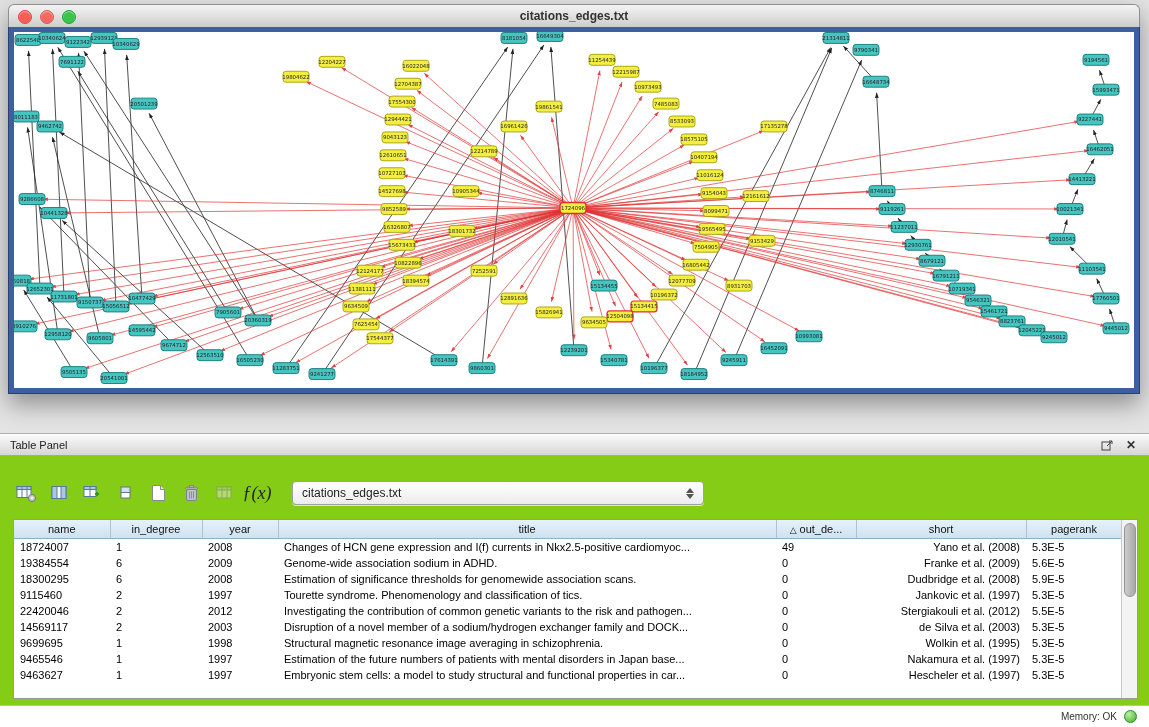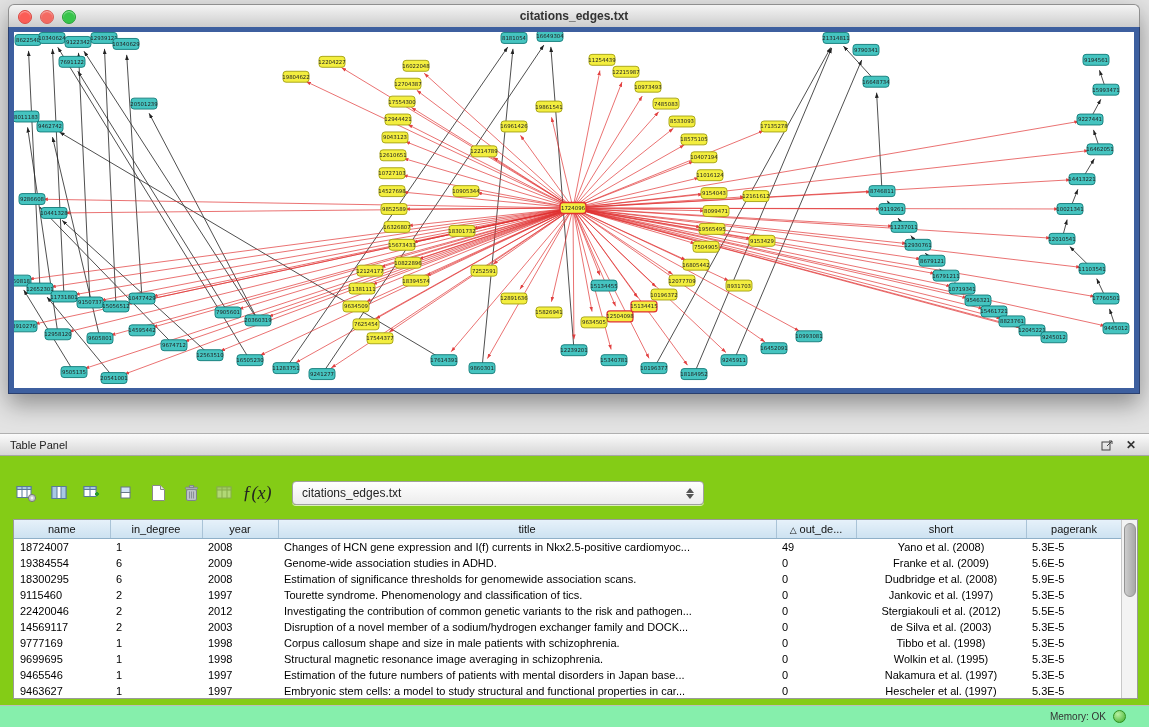--- a/index.html
+++ b/index.html
@@ -47,35 +47,35 @@
   .combo-arrows{display:flex;flex-direction:column;gap:1px;align-items:center;}
   .tri-up{width:0;height:0;border-left:4px solid transparent;border-right:4px solid transparent;border-bottom:5px solid #555;}
   .tri-dn{width:0;height:0;border-left:4px solid transparent;border-right:4px solid transparent;border-top:5px solid #555;}
   .table-area{position:absolute;left:13px;top:85px;width:1123px;height:178px;
     background:#fff;border:1px solid #9a9a9a;}
   table{border-collapse:collapse;table-layout:fixed;width:1108px;font-size:11px;}
   thead th{height:18px;background:linear-gradient(#e6f1fa,#cde2f1);
     border-right:1px solid #a9c3d7;border-bottom:1px solid #8fb0c8;
     font-weight:normal;text-align:center;padding:0 5px;white-space:nowrap;overflow:hidden;color:#111;}
   tbody td{height:16px;padding:0 6px;white-space:nowrap;overflow:hidden;border:none;color:#000;}
-  td.l{text-align:left;} td.c{text-align:center;}
+  td.l{text-align:left;} td.c{text-align:right;}
   .sortglyph{font-size:9px;margin-right:3px;}
   .vscroll{position:absolute;right:0;top:0;bottom:0;width:15px;background:#f3f3f3;border-left:1px solid #c8c8c8;}
   .vthumb{position:absolute;left:2px;top:3px;width:10px;height:72px;
     background:linear-gradient(90deg,#cdcdcd,#a8a8a8);border:1px solid #949494;border-radius:6px;}
   .tabs{position:absolute;left:0;right:0;top:274px;display:flex;justify-content:center;}
   .tab{font-size:11px;padding:16px 12px;border:1px solid #979797;border-left:none;
     background:linear-gradient(#fdfdfd,#e6e6e6);color:#222;}
   .tab:first-child{border-left:1px solid #979797;border-radius:4px 0 0 4px;}
   .tab:last-child{border-radius:0 4px 4px 0;}
   .tab.selected{background:linear-gradient(#8a8a8a,#6e6e6e);color:#fff;border-color:#5f5f5f;}
   
-  .statusbar{position:absolute;left:0;bottom:0;width:1149px;height:22px;background:#86efac;
+  .statusbar{position:absolute;left:0;bottom:0;width:1149px;height:22px;background:#ffffff;
     border-top:1px solid #bdbdbd;display:flex;align-items:center;justify-content:flex-end;
-    gap:7px;padding:0 23px;font-size:10px;color:#333;box-sizing:border-box;}
+    gap:7px;padding:0 12px;font-size:10px;color:#333;box-sizing:border-box;}
   .memdot{width:11px;height:11px;border-radius:50%;
     background:radial-gradient(circle at 35% 30%,#b8f2a4,#3fae2a);border:1px solid #2e8f1f;}
 </style>
 </head>
 <body>
 
 <div class="net-window">
   <div class="titlebar">
     <div class="traffic">
       <span class="tl red"></span>
@@ -828,21 +828,21 @@
             <td class="l">2008</td>
             <td class="l">Changes of HCN gene expression and I(f) currents in Nkx2.5-positive cardiomyoc...</td>
             <td class="l">49</td>
             <td class="c">Yano et al. (2008)</td>
             <td class="l">5.3E-5</td>
           </tr>
           <tr>
             <td class="l">19384554</td>
             <td class="l">6</td>
             <td class="l">2009</td>
-            <td class="l">Genome-wide association studies in ADHD.</td>
+            <td class="l">Genome-wide association sodium in ADHD.</td>
             <td class="l">0</td>
             <td class="c">Franke et al. (2009)</td>
             <td class="l">5.6E-5</td>
           </tr>
           <tr>
             <td class="l">18300295</td>
             <td class="l">6</td>
             <td class="l">2008</td>
             <td class="l">Estimation of significance thresholds for genomewide association scans.</td>
             <td class="l">0</td>
@@ -867,29 +867,20 @@
             <td class="c">Stergiakouli et al. (2012)</td>
             <td class="l">5.5E-5</td>
           </tr>
           <tr>
             <td class="l">14569117</td>
             <td class="l">2</td>
             <td class="l">2003</td>
             <td class="l">Disruption of a novel member of a sodium/hydrogen exchanger family and DOCK...</td>
             <td class="l">0</td>
             <td class="c">de Silva et al. (2003)</td>
-            <td class="l">5.3E-5</td>
-          </tr>
-          <tr>
-            <td class="l">9777169</td>
-            <td class="l">1</td>
-            <td class="l">1998</td>
-            <td class="l">Corpus callosum shape and size in male patients with schizophrenia.</td>
-            <td class="l">0</td>
-            <td class="c">Tibbo et al. (1998)</td>
             <td class="l">5.3E-5</td>
           </tr>
           <tr>
             <td class="l">9699695</td>
             <td class="l">1</td>
             <td class="l">1998</td>
             <td class="l">Structural magnetic resonance image averaging in schizophrenia.</td>
             <td class="l">0</td>
             <td class="c">Wolkin et al. (1995)</td>
             <td class="l">5.3E-5</td>

